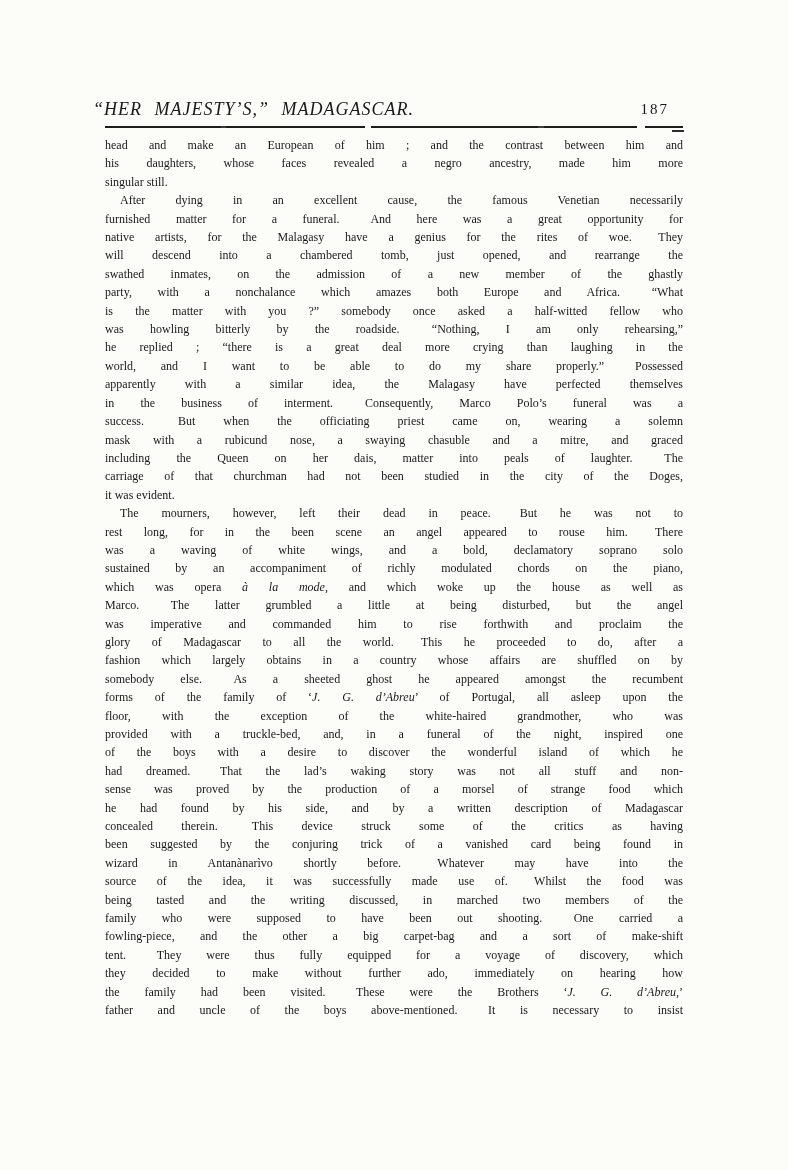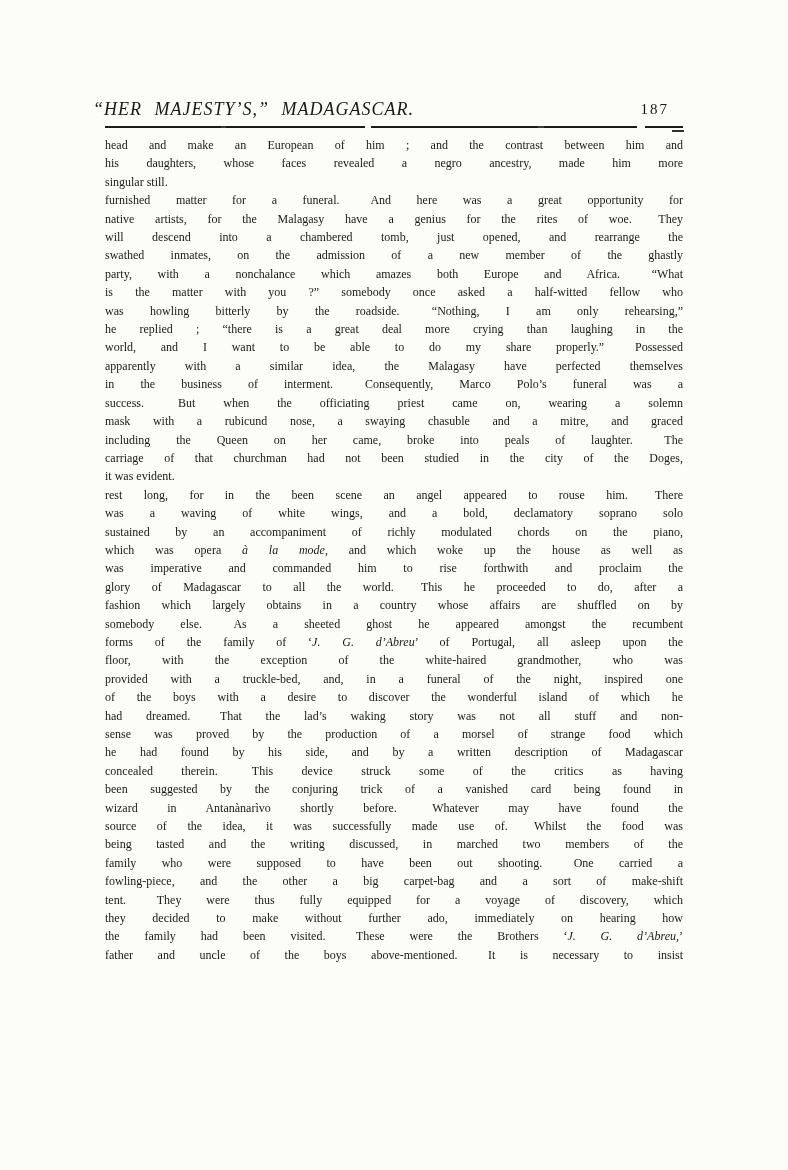--- a/index.html
+++ b/index.html
@@ -59,54 +59,57 @@
     <span>“HER MAJESTY’S,” MADAGASCAR.</span>
     <span class="folio">187</span>
   </div>
   <div class="header-rule">
     <span class="rule-tail"></span>
   </div>
   <main class="page-body">
       <div class="line"><span>head and make an European of him ; and the contrast between him and</span></div>
       <div class="line"><span>his daughters, whose faces revealed a negro ancestry, made him more</span></div>
       <div class="line last"><span>singular still.</span></div>
+      <div class="line indent"><span>After dying in an excellent cause, the famous Venetian necessarily</span></div>
       <div class="line"><span>furnished matter for a funeral.  And here was a great opportunity for</span></div>
       <div class="line"><span>native artists, for the Malagasy have a genius for the rites of woe.  They</span></div>
       <div class="line"><span>will descend into a chambered tomb, just opened, and rearrange the</span></div>
       <div class="line"><span>swathed inmates, on the admission of a new member of the ghastly</span></div>
       <div class="line"><span>party, with a nonchalance which amazes both Europe and Africa.  “What</span></div>
       <div class="line"><span>is the matter with you ?” somebody once asked a half-witted fellow who</span></div>
       <div class="line"><span>was howling bitterly by the roadside.  “Nothing, I am only rehearsing,”</span></div>
       <div class="line"><span>he replied ; “there is a great deal more crying than laughing in the</span></div>
       <div class="line"><span>world, and I want to be able to do my share properly.”  Possessed</span></div>
       <div class="line"><span>apparently with a similar idea, the Malagasy have perfected themselves</span></div>
       <div class="line"><span>in the business of interment.  Consequently, Marco Polo’s funeral was a</span></div>
       <div class="line"><span>success.  But when the officiating priest came on, wearing a solemn</span></div>
       <div class="line"><span>mask with a rubicund nose, a swaying chasuble and a mitre, and graced</span></div>
-      <div class="line"><span>including the Queen on her came, broke into peals of laughter.  The</span></div>
+      <div class="line"><span>including the Queen on her dais, matter into peals of laughter.  The</span></div>
       <div class="line"><span>carriage of that churchman had not been studied in the city of the Doges,</span></div>
       <div class="line last"><span>it was evident.</span></div>
+      <div class="line indent"><span>The mourners, however, left their dead in peace.  But he was not to</span></div>
       <div class="line"><span>rest long, for in the been scene an angel appeared to rouse him.  There</span></div>
       <div class="line"><span>was a waving of white wings, and a bold, declamatory soprano solo</span></div>
       <div class="line"><span>sustained by an accompaniment of richly modulated chords on the piano,</span></div>
       <div class="line"><span>which was opera </span><em>à la mode</em><span>, and which woke up the house as well as</span></div>
+      <div class="line"><span>Marco.  The latter grumbled a little at being disturbed, but the angel</span></div>
       <div class="line"><span>was imperative and commanded him to rise forthwith and proclaim the</span></div>
       <div class="line"><span>glory of Madagascar to all the world.  This he proceeded to do, after a</span></div>
       <div class="line"><span>fashion which largely obtains in a country whose affairs are shuffled on by</span></div>
       <div class="line"><span>somebody else.  As a sheeted ghost he appeared amongst the recumbent</span></div>
       <div class="line"><span>forms of the family of ‘</span><em>J. G. d’Abreu</em><span>’ of Portugal, all asleep upon the</span></div>
       <div class="line"><span>floor, with the exception of the white-haired grandmother, who was</span></div>
       <div class="line"><span>provided with a truckle-bed, and, in a funeral of the night, inspired one</span></div>
       <div class="line"><span>of the boys with a desire to discover the wonderful island of which he</span></div>
       <div class="line"><span>had dreamed.  That the lad’s waking story was not all stuff and non-</span></div>
       <div class="line"><span>sense was proved by the production of a morsel of strange food which</span></div>
       <div class="line"><span>he had found by his side, and by a written description of Madagascar</span></div>
       <div class="line"><span>concealed therein.  This device struck some of the critics as having</span></div>
       <div class="line"><span>been suggested by the conjuring trick of a vanished card being found in</span></div>
-      <div class="line"><span>wizard in Antanànarìvo shortly before.  Whatever may have found the</span></div>
+      <div class="line"><span>wizard in Antanànarìvo shortly before.  Whatever may have into the</span></div>
       <div class="line"><span>source of the idea, it was successfully made use of.  Whilst the food was</span></div>
       <div class="line"><span>being tasted and the writing discussed, in marched two members of the</span></div>
       <div class="line"><span>family who were supposed to have been out shooting.  One carried a</span></div>
       <div class="line"><span>fowling-piece, and the other a big carpet-bag and a sort of make-shift</span></div>
       <div class="line"><span>tent.  They were thus fully equipped for a voyage of discovery, which</span></div>
       <div class="line"><span>they decided to make without further ado, immediately on hearing how</span></div>
       <div class="line"><span>the family had been visited.  These were the Brothers ‘</span><em>J. G. d’Abreu</em><span>,’</span></div>
       <div class="line"><span>father and uncle of the boys above-mentioned.  It is necessary to insist</span></div>
     </main>
 </div>

